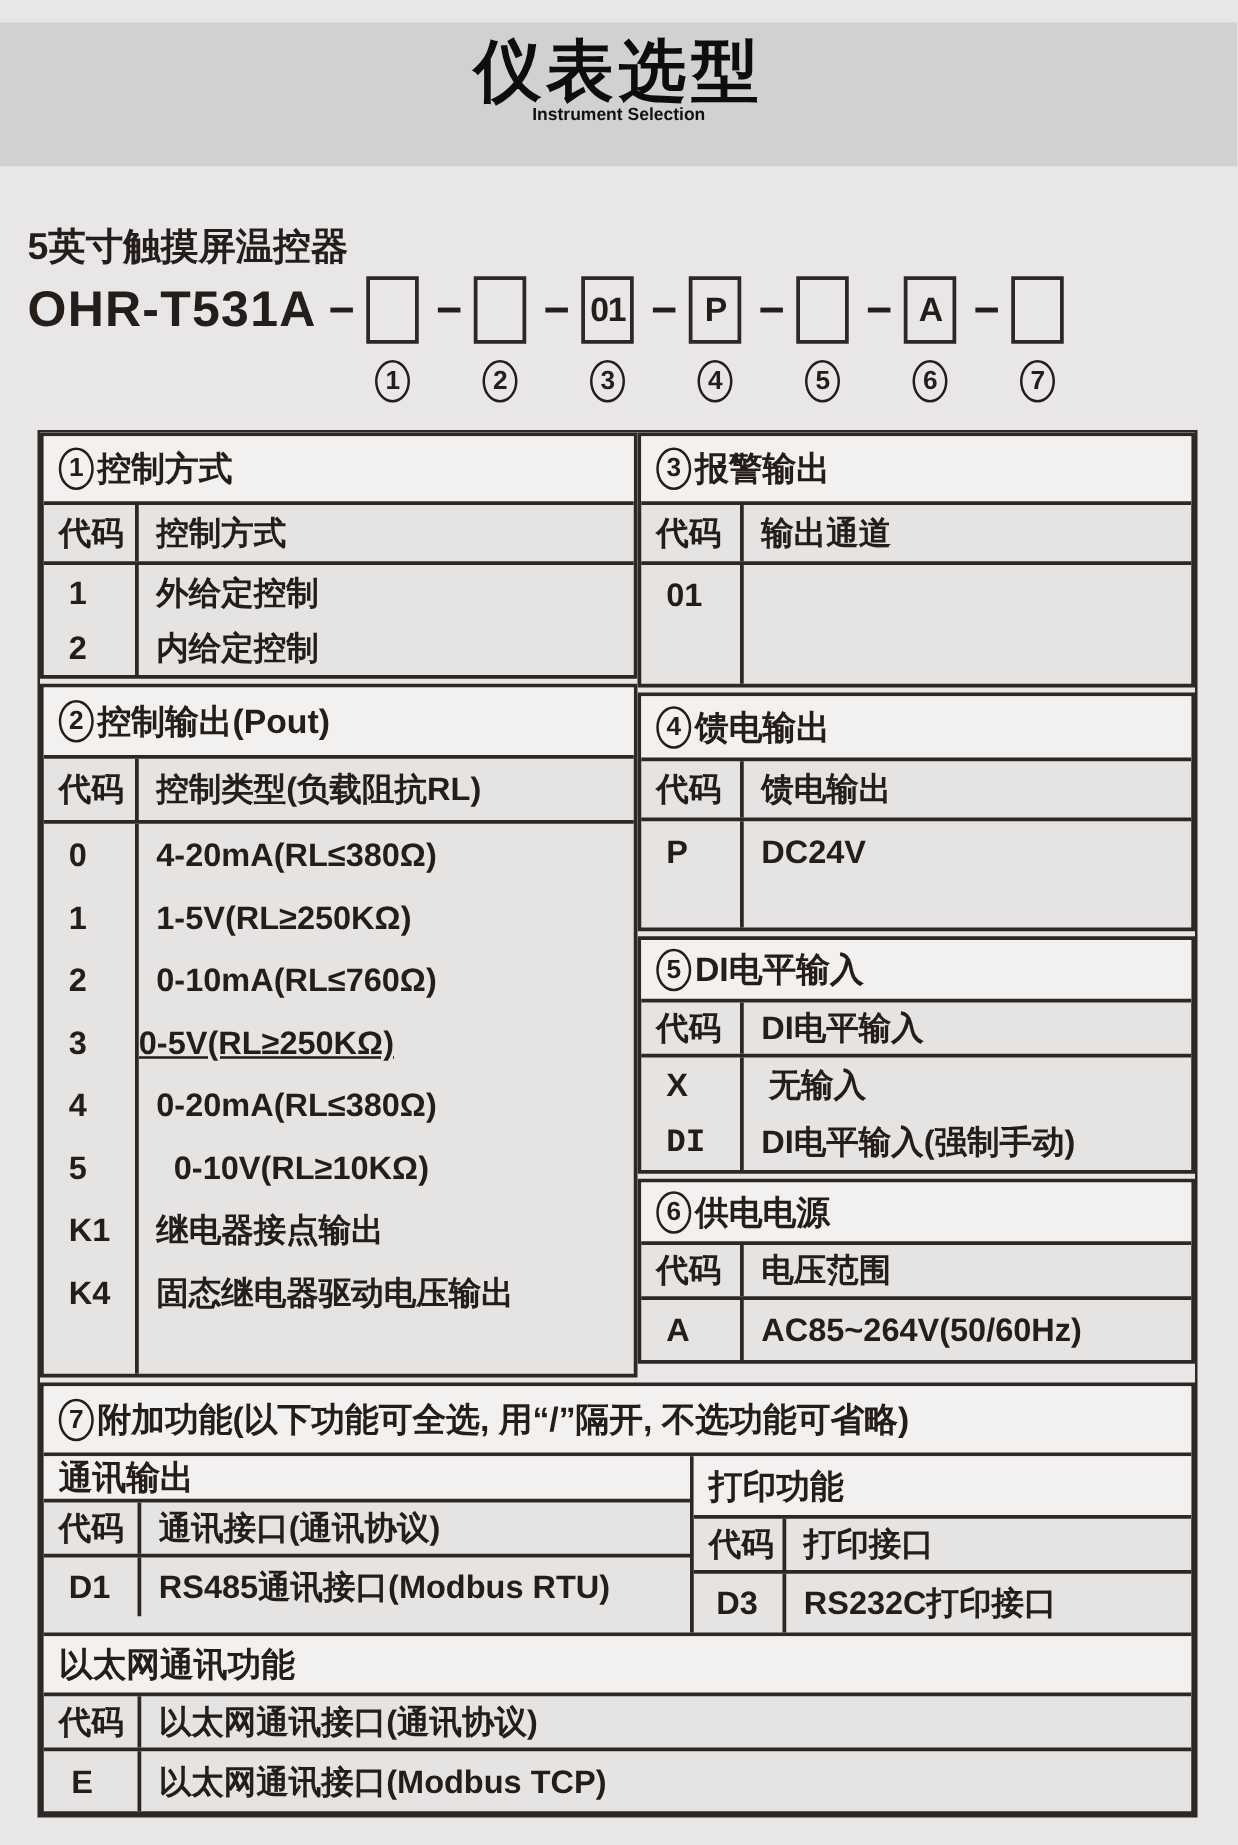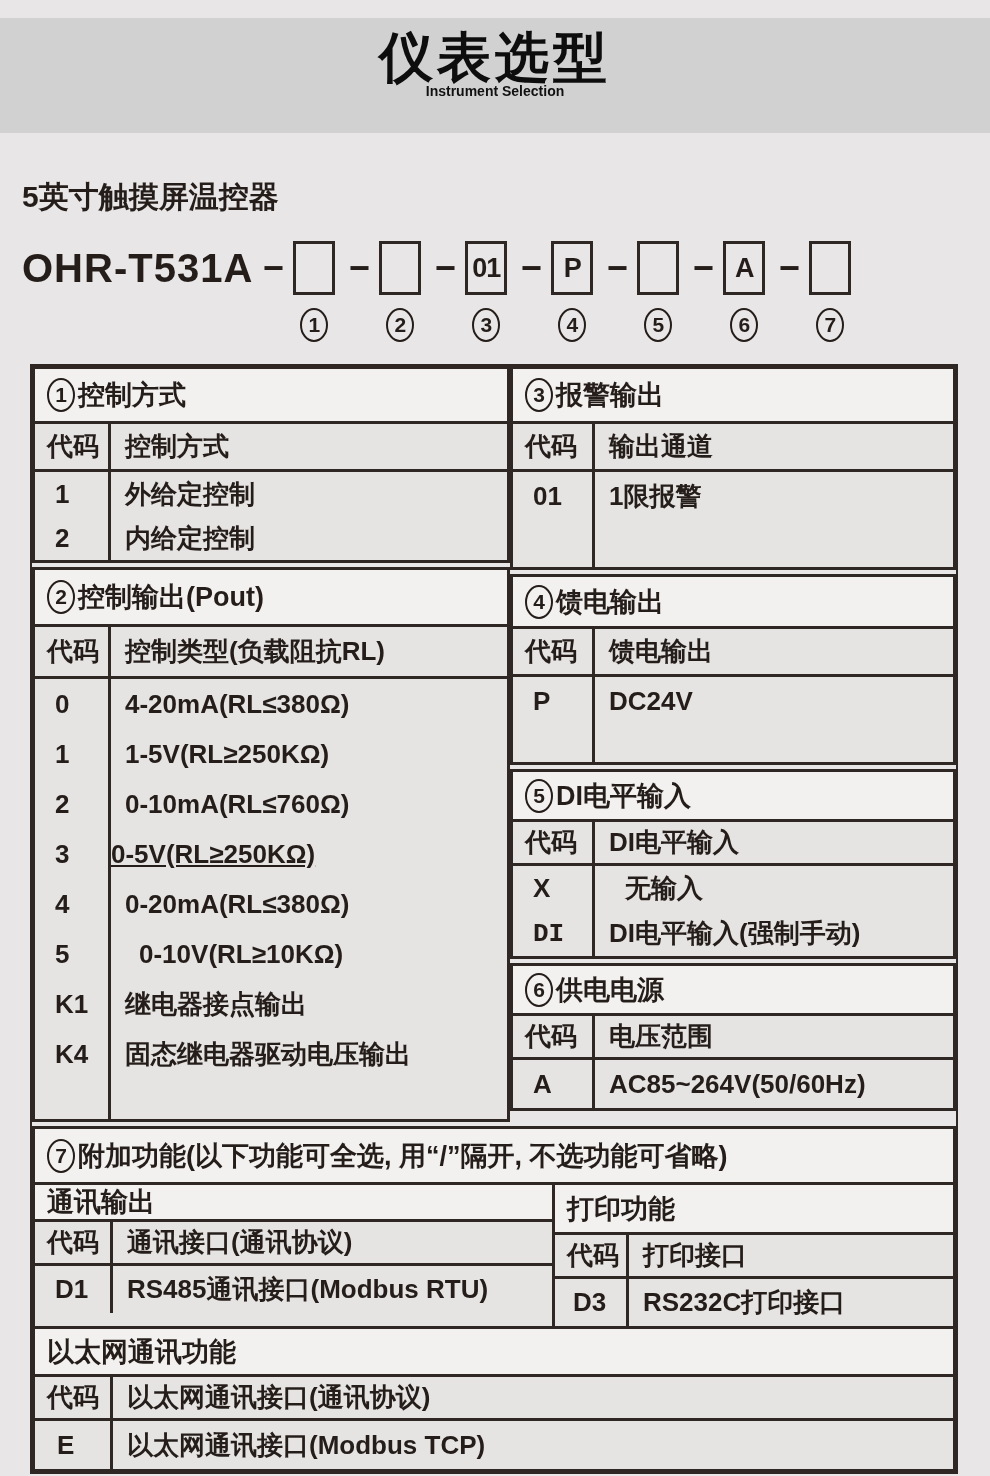--- a/index.html
+++ b/index.html
@@ -32,21 +32,21 @@
     margin-top:-4px;
     color:#111;
   }
   
   .product-heading {
     margin:44px 0 0 22px;
     font-size:30px;
     font-weight:700;
   }
   .model-line {
-    margin:22px 0 0 22px;
+    margin:2px 0 0 22px;
     display:flex;
     align-items:flex-start;
   }
   .model-prefix {
     font-size:40px;
     font-weight:600;
     height:56px;
     display:flex;
     align-items:center;
     letter-spacing:1px;
@@ -293,23 +293,20 @@
           <span>报警输出</span>
         </div>
         <div class="grid2 cw82 hdr-row" style="height:48px;">
           <div class="cell codecell">代码</div>
           <div class="cell desccell">输出通道</div>
         </div>
         <div class="grid2 cw82" style="height:95px;">
           <div class="cell codecell stack codestack" style="padding-left:0;">
             <div class="line" style="height:48px;">01</div>
           </div>
-          <div class="cell desccell stack" style="padding-left:0;">
-            <div class="line" style="height:48px; padding-left:14px;">1限报警</div>
-          </div>
         </div>
       </div>
 
       <div class="vgap"></div>
 
       <div class="card">
         <div class="sec-head" style="height:52px;">
           <span class="circ-num">4</span>
           <span>馈电输出</span>
         </div>
@@ -337,21 +334,21 @@
         <div class="grid2 cw82 hdr-row" style="height:44px;">
           <div class="cell codecell">代码</div>
           <div class="cell desccell">DI电平输入</div>
         </div>
         <div class="grid2 cw82" style="height:90px;">
           <div class="cell codecell stack codestack" style="padding-left:0;">
             <div class="line" style="height:45px;">X</div>
             <div class="line" style="height:45px;font-family:Liberation Mono, monospace;">DI</div>
           </div>
           <div class="cell desccell stack" style="padding-left:0;">
-            <div class="line" style="height:45px; padding-left:30px;">无输入</div>
+            <div class="line" style="height:45px; padding-left:20px;">无输入</div>
             <div class="line" style="height:45px; padding-left:14px;">DI电平输入(强制手动)</div>
           </div>
         </div>
       </div>
 
       <div class="vgap"></div>
 
       <div class="card">
         <div class="sec-head" style="height:50px;">
           <span class="circ-num">6</span>

